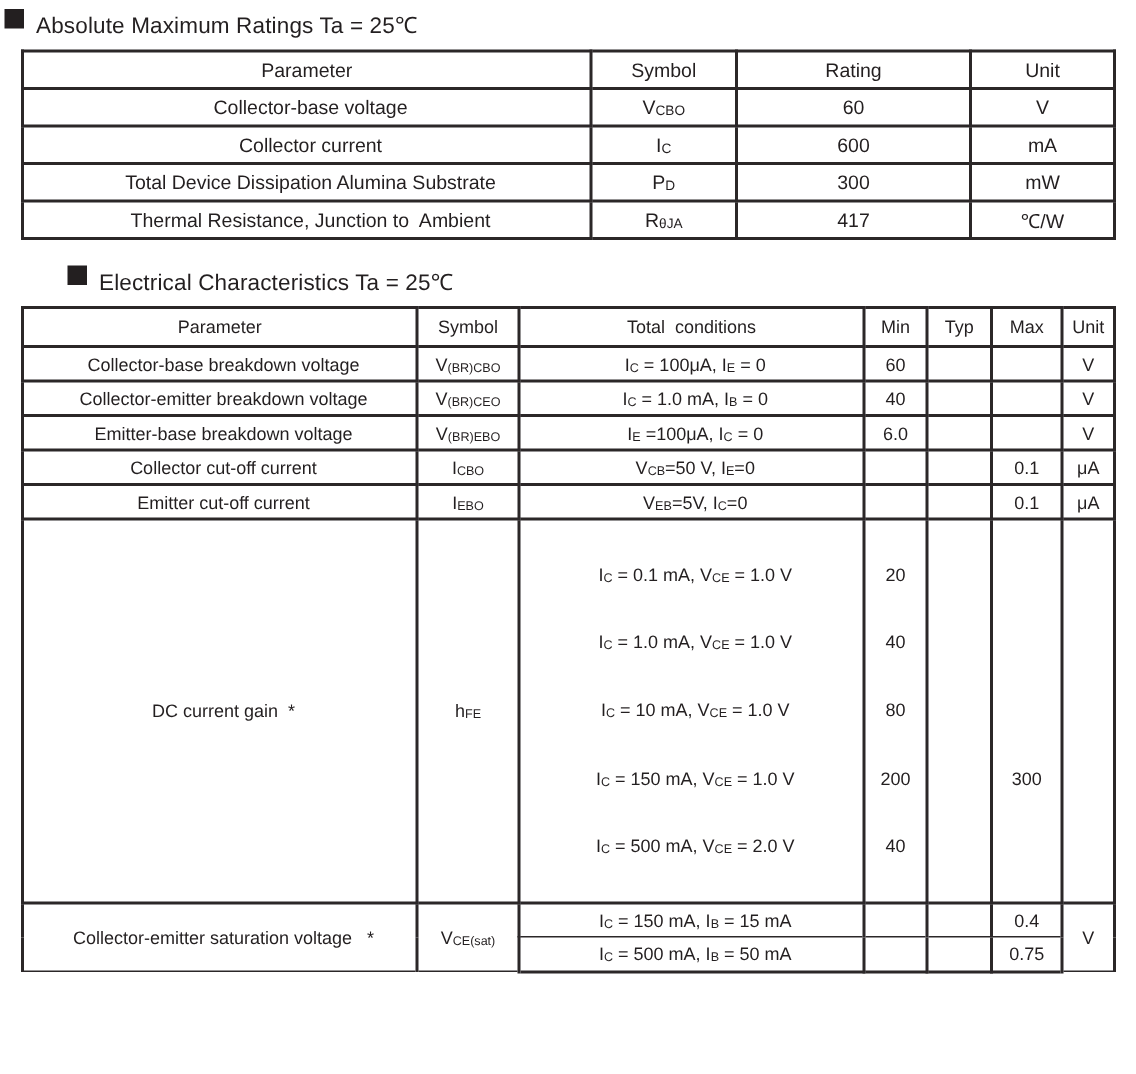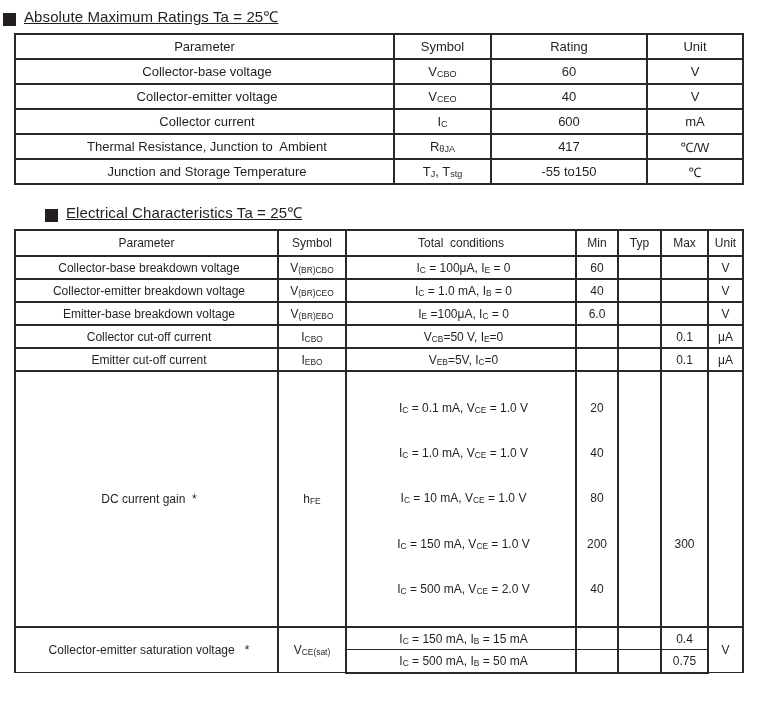--- a/index.html
+++ b/index.html
@@ -11,27 +11,26 @@
     width: 757px;
     height: 716px;
     font-family: "Liberation Sans", sans-serif;
     color: #231f20;
     overflow: hidden;
   }
   .page { padding-top: 4px; }
 
   .title {
     display: flex;
-    align-items: flex-end;
+    align-items: flex-start;
     gap: 8px;
     font-size: 15px;
     letter-spacing: 0.1px;
     margin: 2px 0 7px 3px;
     color: #231f20;
-    text-decoration: underline;
   }
   .sq {
     width: 13px;
     height: 13px;
     background: #231f20;
     flex: 0 0 auto;
   }
   .title2 { margin-top: 17px; margin-bottom: 7px; padding-left: 42px; }
 
   table.t {
@@ -99,42 +98,36 @@
       </tr>
     </thead>
     <tbody>
       <tr>
         <td class="cl">Collector-base voltage</td>
         <td>V<sub>CBO</sub></td>
         <td>60</td>
         <td>V</td>
       </tr>
       <tr>
-        <td class="cl">Collector-emitter voltage</td>
-        <td>V<sub>CEO</sub></td>
-        <td>40</td>
-        <td>V</td>
-      </tr>
-      <tr>
         <td class="cl">Collector current</td>
         <td>I<sub>C</sub></td>
         <td>600</td>
         <td>mA</td>
       </tr>
       <tr>
+        <td class="cl">Total Device Dissipation Alumina Substrate</td>
+        <td>P<sub>D</sub></td>
+        <td>300</td>
+        <td>mW</td>
+      </tr>
+      <tr>
         <td class="cl">Thermal Resistance, Junction to  Ambient</td>
         <td>R<sub>θJA</sub></td>
         <td>417</td>
         <td>℃/W</td>
-      </tr>
-      <tr>
-        <td class="cl">Junction and Storage Temperature</td>
-        <td>T<sub>J</sub>, T<sub>stg</sub></td>
-        <td>-55 to150</td>
-        <td>℃</td>
       </tr>
     </tbody>
   </table>
 
   <div class="title title2">
     <span class="sq"></span>
     <span>Electrical Characteristics Ta = 25℃</span>
   </div>
 
   <table class="t t2">

